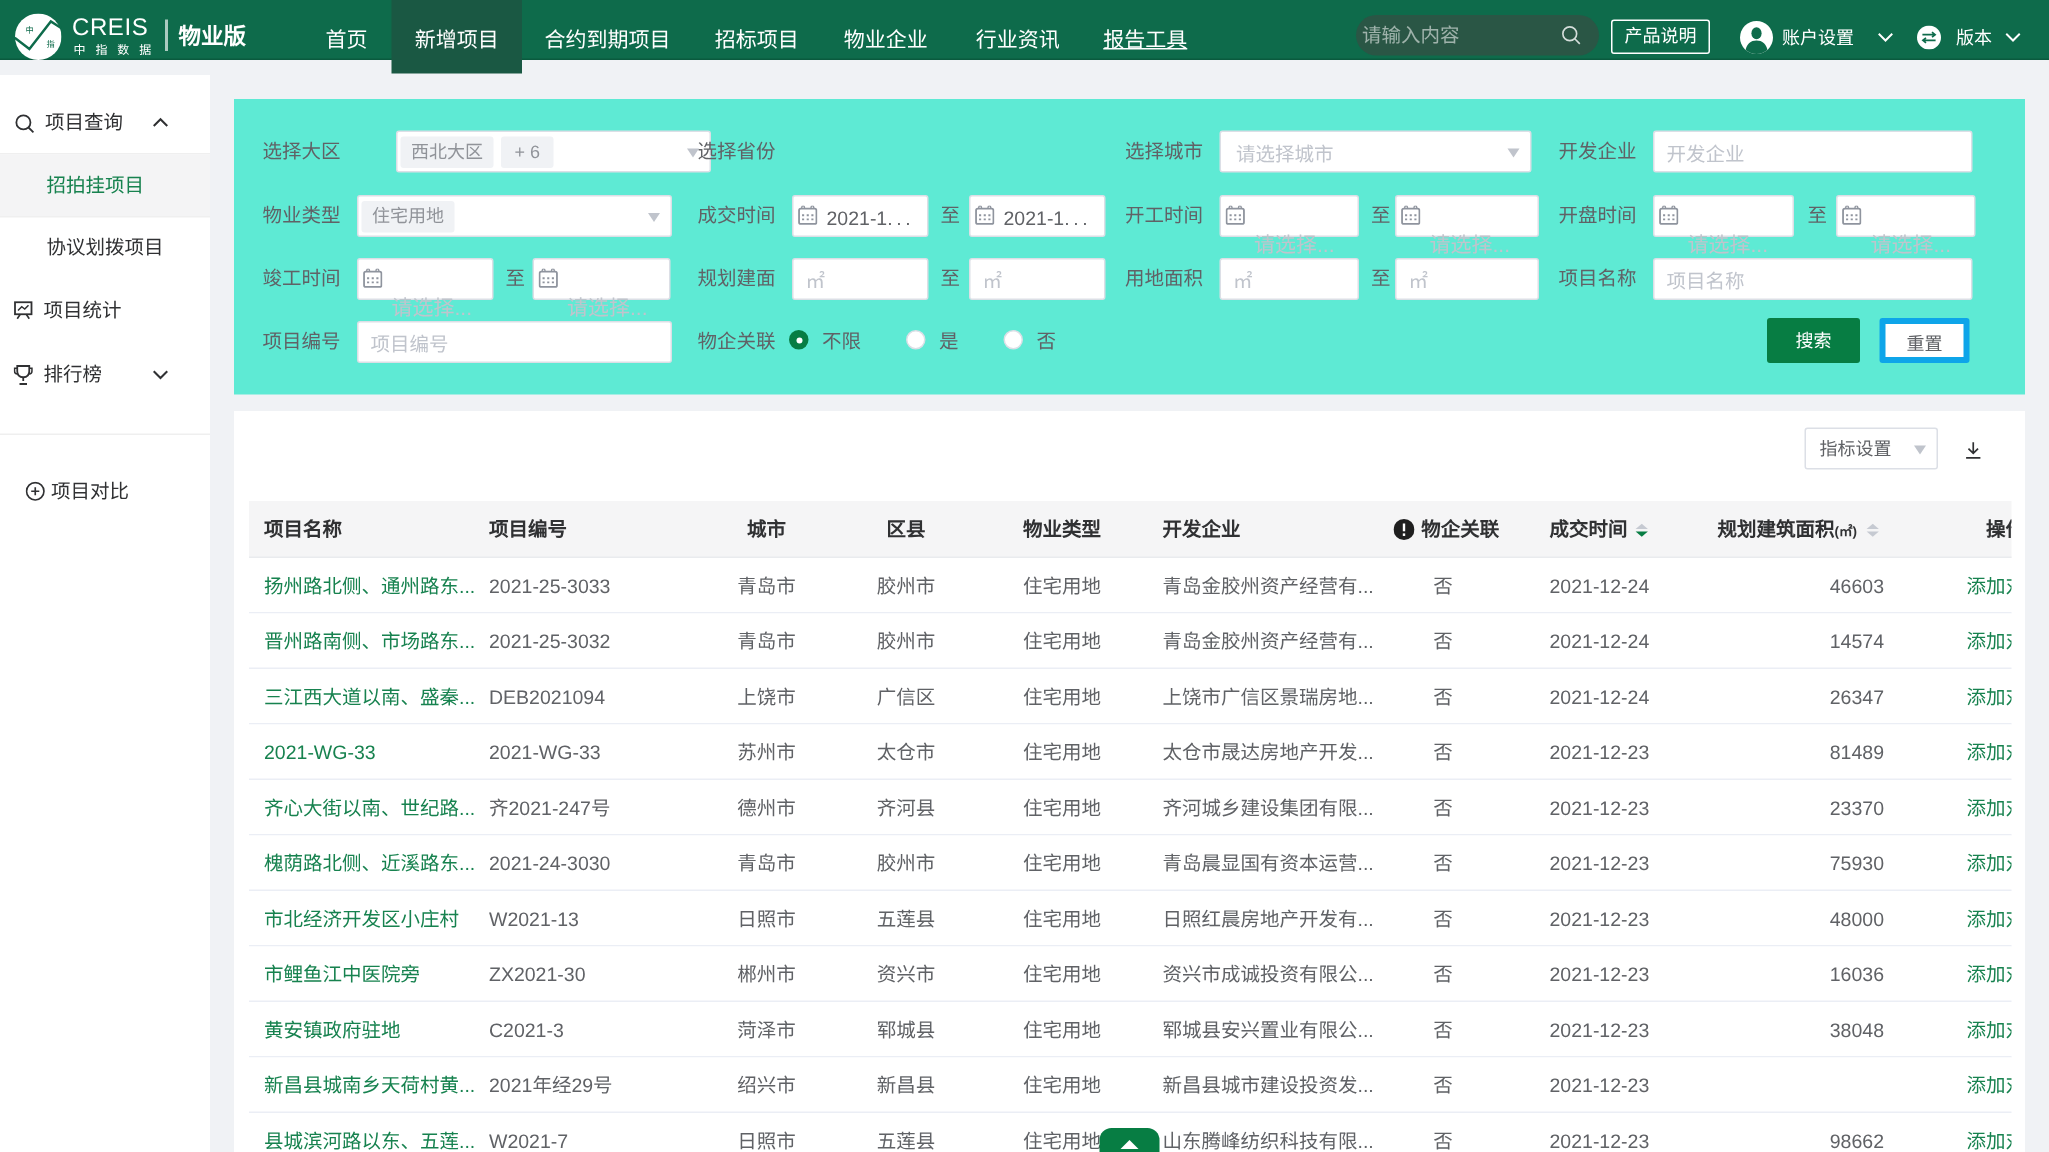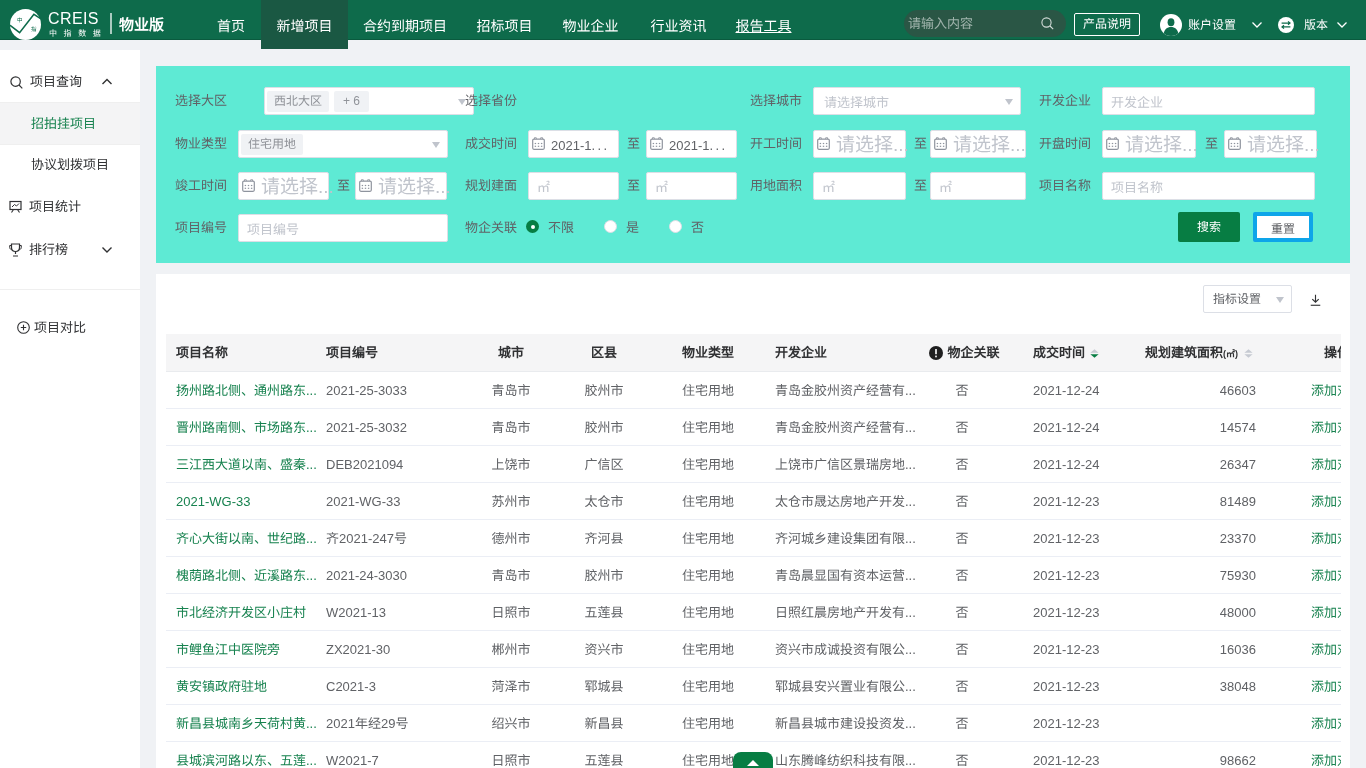--- a/index.html
+++ b/index.html
@@ -32,21 +32,21 @@
 #card2 { position:absolute; left:156px; top:274px; width:1194px; height:520px; background:#fff; }
 
 
 .flabel { position:absolute; width:80px; text-align:right; font-size:13px; color:#606266; line-height:28px; }
 .fbox { position:absolute; height:28px; border:1px solid #dcdfe6; border-radius:2px; background:#fff; }
 .fbox .ph { position:absolute; left:8px; top:7.5px; font-size:13px; color:#c0c4cc; line-height:14px; white-space:nowrap; }
 .tag { position:absolute; top:3px; height:21px; background:#f0f2f5; border-radius:2px; font-size:12px; color:#909399; line-height:21px; padding:0 7px; white-space:nowrap; }
 .selarrow { position:absolute; right:7px; top:11px; width:0; height:0; border-left:4px solid transparent; border-right:4px solid transparent; border-top:6px solid #c0c4cc; }
 .cal { position:absolute; left:3px; top:6px; width:13px; height:13px; }
 .dtext { position:absolute; left:22px; top:7.5px; font-size:13px; color:#606266; line-height:14px; white-space:nowrap; }
-.dph { position:absolute; left:22px; top:7px; font-size:19px; color:#c0c4cc; line-height:14px; white-space:nowrap; }
+.dph { position:absolute; left:22px; top:25px; font-size:14px; color:#c0c4cc; line-height:14px; white-space:nowrap; }
 .zhi { position:absolute; font-size:13px; color:#606266; line-height:28px; }
 .radio { position:absolute; width:13px; height:13px; border-radius:50%; }
 .rtext { position:absolute; font-size:13px; color:#606266; line-height:28px; }
 .btn { position:absolute; height:30px; border-radius:2px; font-size:12px; text-align:center; line-height:30px; }
 
 
 #tblwrap { position:absolute; left:10px; top:60px; width:1175px; height:460px; overflow:hidden; }
 .trow { position:relative; width:1242px; height:37px; border-bottom:1px solid #ebeef5; background:#fff; }
 .thead { background:#f5f5f6; border-bottom:1px solid #e9ebee; height:38px; }
 .cell { position:absolute; top:0; height:36px; line-height:38px; font-size:13px; color:#606266; white-space:nowrap; overflow:hidden; text-overflow:clip; }

